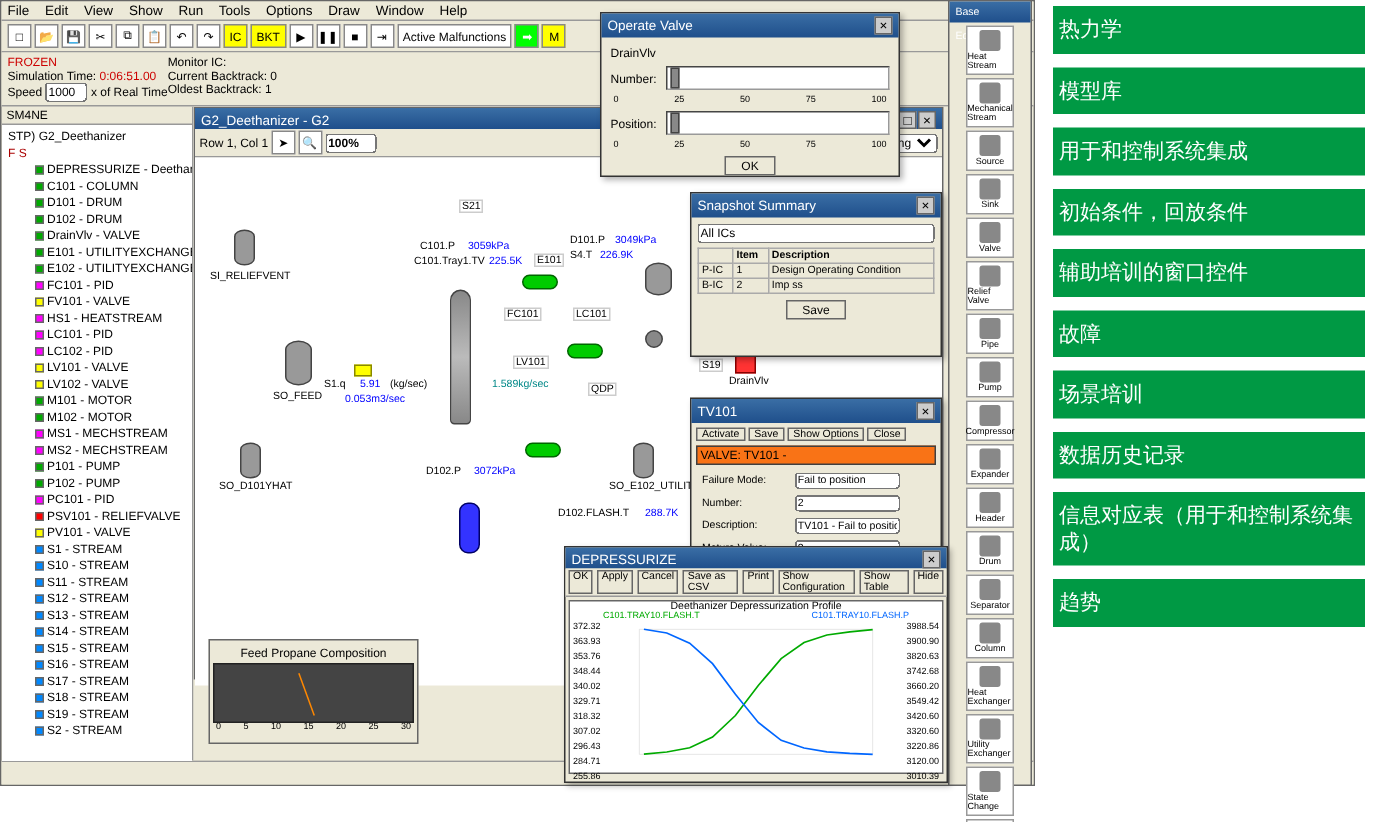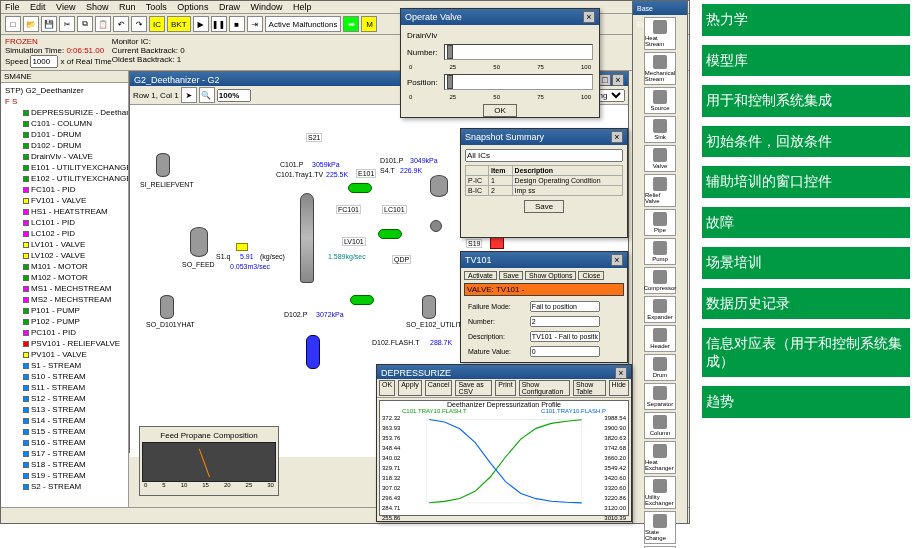--- a/index.html
+++ b/index.html
@@ -57,21 +57,21 @@
   .slider-row { display: flex; align-items: center; margin: 4px 0; gap: 6px; }
   .slider { flex: 1; height: 16px; background: #fff; border: 1px inset #999; position: relative; }
   .slider .thumb { position: absolute; top: 0; width: 6px; height: 14px; background: #888; border: 1px solid #444; }
   .ticks { font-size: 6px; display: flex; justify-content: space-between; padding: 0 2px; }
   .ok-btn { display: block; margin: 4px auto 0; padding: 1px 10px; border: 1px solid #666; background: #ece9d8; font-size: 8px; }
   .snap { left: 460px; top: 128px; width: 168px; height: 110px; }
   .snap .c { padding: 4px; font-size: 8px; }
   .snap input[type=text] { width: 100%; font-size: 8px; }
   .snap table { width: 100%; font-size: 7px; border-collapse: collapse; margin-top: 3px; }
   .snap th, .snap td { border: 1px solid #aaa; padding: 1px 2px; text-align: left; }
-  .tv101 { left: 460px; top: 251px; width: 168px; height: 112px; }
+  .tv101 { left: 460px; top: 265px; width: 168px; height: 112px; }
   .tv101 .c { padding: 3px; font-size: 8px; }
   .tv101 .btns-row { display: flex; gap: 2px; margin-bottom: 3px; }
   .tv101 .btns-row span { border: 1px solid #666; background: #ece9d8; padding: 0 3px; font-size: 7px; }
   .tv101 table { width: 100%; font-size: 7px; }
   .tv101 td { padding: 1px 2px; }
   .tv101 input { width: 70px; font-size: 7px; }
   .depress-win { left: 376px; top: 364px; width: 256px; height: 158px; z-index: 5; }
   .depress-win .titlebar { height: 14px; }
   .depress-win .tb { background: #ece9d8; padding: 1px 2px; font-size: 7px; border-bottom: 1px solid #999; display: flex; gap: 3px; }
   .depress-win .tb span { border: 1px solid #666; padding: 0 2px; background: #ece9d8; }

